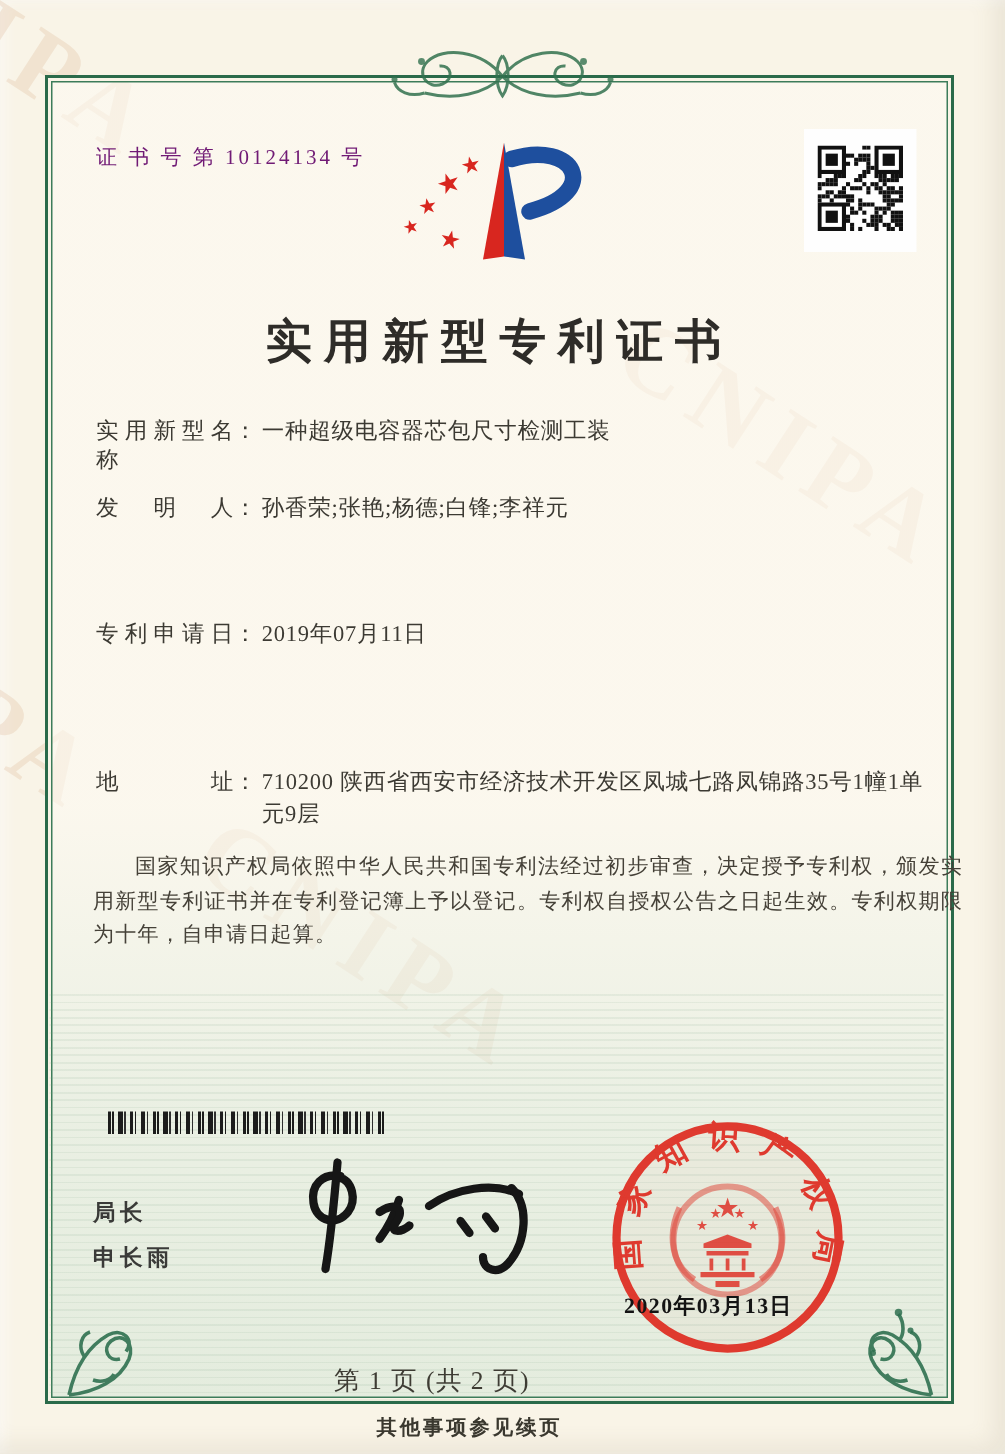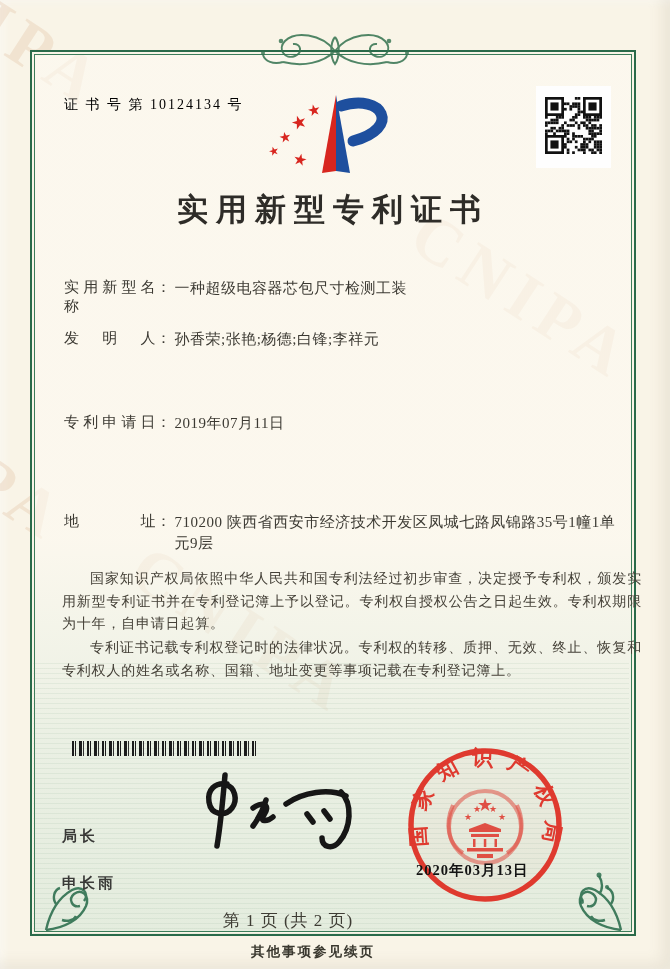--- a/index.html
+++ b/index.html
@@ -23,47 +23,47 @@
     background:linear-gradient(to bottom, rgba(253,250,242,.6) 0%, rgba(253,250,242,.6) 55%, rgba(222,236,224,.55) 78%, rgba(214,231,216,.6) 100%);
     z-index:1;
   }
   .guilloche{
     position:absolute;left:33px;top:660px;width:596px;height:274px;z-index:1;
     background-image:repeating-linear-gradient(0deg, rgba(118,160,130,.14) 0px, rgba(118,160,130,.14) 1px, transparent 1px, transparent 5px);
     opacity:.8;pointer-events:none;
   }
   .orn{position:absolute;z-index:2;pointer-events:none;}
   
-  .certno{position:absolute;left:64px;top:96px;font-size:14px;letter-spacing:2px;color:#000000;z-index:2;text-align:center;}
+  .certno{position:absolute;left:64px;top:96px;font-size:14px;letter-spacing:2px;color:#701a75;z-index:2;text-align:center;}
   .qrpatch{position:absolute;left:536px;top:86px;width:75px;height:82px;background:#fefefe;z-index:2;}
   .qr{position:absolute;left:9px;top:11px;}
   .logo{position:absolute;left:256px;top:93px;z-index:2;}
   .title{
-    position:absolute;left:30px;top:189px;width:606px;text-align:center;
+    position:absolute;left:30px;top:207px;width:606px;text-align:center;
     font-size:31px;font-weight:bold;letter-spacing:8px;color:#2e2c28;z-index:2;
   }
   
   .row{position:absolute;left:64px;width:576px;font-size:15px;color:#3c3a33;z-index:2;letter-spacing:.5px;}
   .flabel{display:inline-block;width:92px;text-align:justify;text-align-last:justify;vertical-align:top;}
   .fcolon{vertical-align:top;}
   .fvalue{display:inline-block;margin-left:3px;vertical-align:top;max-width:452px;line-height:21px;}
   .rpair{position:absolute;left:281px;top:0;}
   .rpair .flabel2{display:inline-block;}
   
   .para{
     position:absolute;left:62px;width:580px;font-size:14px;line-height:22.5px;
     color:#454138;text-indent:2em;letter-spacing:.8px;z-index:2;text-align:justify;
   }
   
   .barcode{
     position:absolute;left:72px;top:741px;width:186px;height:15px;z-index:2;
     background:repeating-linear-gradient(90deg,#1c1c1c 0 2px,transparent 2px 3px,#1c1c1c 3px 4px,transparent 4px 7px,#1c1c1c 7px 10px,transparent 10px 11px,#303030 11px 12px,transparent 12px 15px);
   }
   .signer{position:absolute;left:62px;top:799px;z-index:3;font-family:"Liberation Sans","DejaVu Sans",sans-serif;}
-  .signer div{font-size:15px;color:#3a3a38;letter-spacing:3px;margin-bottom:11px;font-weight:bold;margin-top:28px;}
+  .signer div{font-size:15px;color:#3a3a38;letter-spacing:3px;margin-bottom:11px;font-weight:bold;}
   .signature{position:absolute;left:183px;top:770px;z-index:3;}
   .seal{position:absolute;left:405px;top:745px;z-index:2;opacity:.92;}
   .sealdate{
     position:absolute;left:416px;top:861px;width:160px;z-index:3;
     font-size:14.5px;font-weight:bold;color:#141414;letter-spacing:1px;
   }
   .pageinfo{position:absolute;left:30px;top:909px;width:516px;text-align:center;font-size:17px;color:#3e3c34;letter-spacing:1px;z-index:2;}
   .contnote{position:absolute;left:30px;top:943px;width:566px;text-align:center;font-size:13.5px;font-weight:bold;color:#3a382f;letter-spacing:2px;z-index:2;}
 </style>
 </head>
@@ -301,21 +301,20 @@
     <span class="flabel">发明人</span><span class="fcolon">：</span><span class="fvalue">孙香荣;张艳;杨德;白锋;李祥元</span>
   </div>
   <div class="row" style="top:413px;">
     <span class="flabel">专利申请日</span><span class="fcolon">：</span><span class="fvalue">2019年07月11日</span>
   </div>
   <div class="row" style="top:512px;font-family:Liberation Serif, serif;">
     <span class="flabel">地址</span><span class="fcolon">：</span><span class="fvalue" style="width:452px;">710200 陕西省西安市经济技术开发区凤城七路凤锦路35号1幢1单元9层</span>
   </div>
 
   <div class="para" style="top:568px;">国家知识产权局依照中华人民共和国专利法经过初步审查，决定授予专利权，颁发实用新型专利证书并在专利登记簿上予以登记。专利权自授权公告之日起生效。专利权期限为十年，自申请日起算。</div>
-  <div class="para" style="top:637px;">专利证书记载专利权登记时的法律状况。专利权的转移、质押、无效、终止、恢复和专利权人的姓名或名称、国籍、地址变更等事项记载在专利登记簿上。</div>
 
   <div class="barcode"></div>
 
   <div class="signer">
     <div>局长</div>
     <div>申长雨</div>
   </div>
 
   <svg class="signature" width="190" height="100" viewBox="0 0 190 100">
     <g fill="none" stroke="#161616" stroke-width="5.5" stroke-linecap="round" stroke-linejoin="round">

